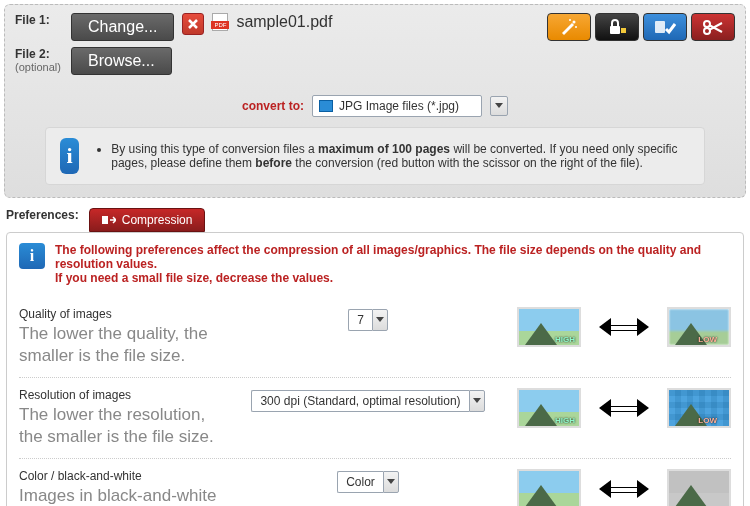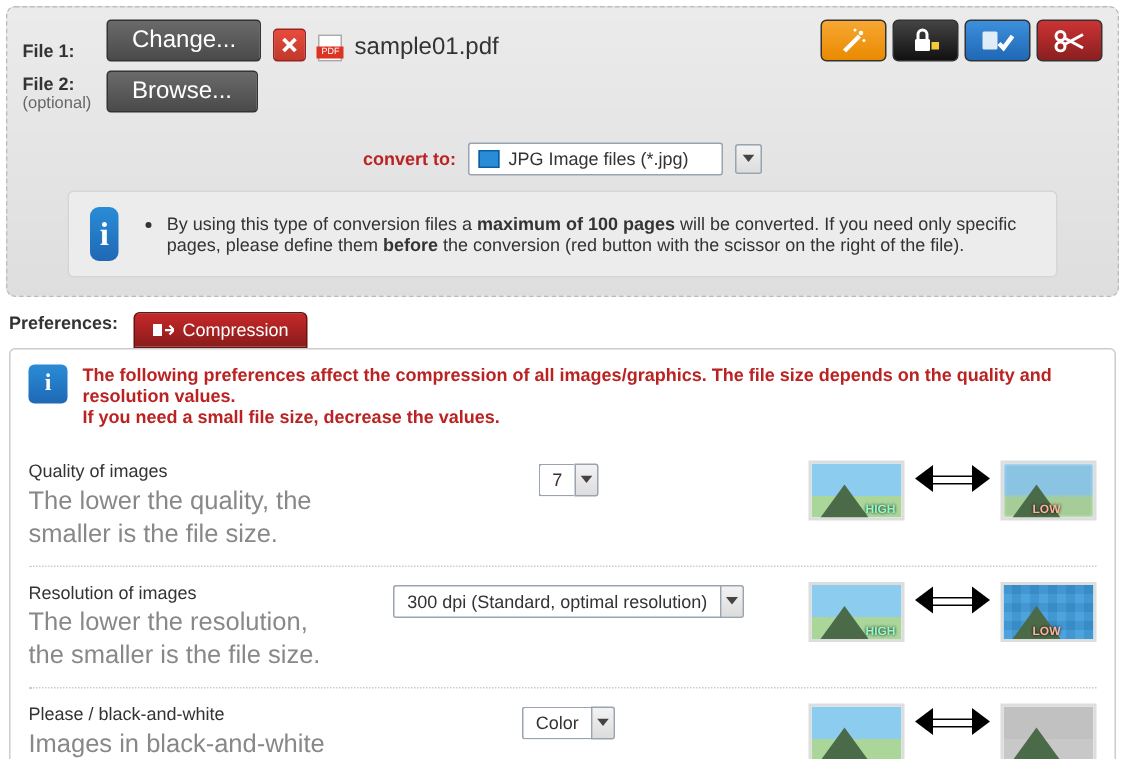--- a/index.html
+++ b/index.html
@@ -1,18 +1,18 @@
 <!DOCTYPE html>
 <html><head>
 <meta charset="utf-8">
 <style>
 *{box-sizing:border-box;margin:0;padding:0;font-family:Arial,Helvetica,sans-serif}
 body{width:750px;background:#fff;color:#333;font-size:12px}
 .top-panel{background:linear-gradient(#ebebeb,#dedede);border:1px dashed #bbb;border-radius:6px;padding:8px 10px 12px;margin:4px}
-.file-row{display:flex;align-items:flex-end;gap:8px;margin-bottom:6px}
+.file-row{display:flex;align-items:flex-start;gap:8px;margin-bottom:6px}
 .file-row .lbl{width:48px;font-weight:bold}
 .optional{font-size:11px;color:#666}
 .btn-dark{background:linear-gradient(#6a6a6a,#4a4a4a);color:#fff;border:1px solid #333;border-radius:3px;padding:4px 16px;font-size:16px;cursor:pointer;min-width:90px}
 .btn-red-sq{width:22px;height:22px;background:linear-gradient(#e74c3c,#c0392b);border:1px solid #922;border-radius:3px;display:flex;align-items:center;justify-content:center;color:#fff;font-weight:bold;cursor:pointer}
 .icon-pdf{width:16px;height:18px;background:#fff;border:1px solid #aaa;position:relative;display:inline-block}
 .icon-pdf::after{content:"PDF";position:absolute;bottom:1px;left:-2px;right:-2px;background:#d32;color:#fff;font-size:6px;text-align:center;padding:1px 0}
 .filename{font-size:16px;color:#333}
 .toolbar{float:right;display:flex;gap:4px}
 .tool-btn{width:44px;height:28px;border-radius:4px;border:1px solid #333;display:flex;align-items:center;justify-content:center;cursor:pointer}
 .tool-orange{background:linear-gradient(#f7a733,#e98a00)}
@@ -36,27 +36,27 @@
 .warn-row{display:flex;gap:10px;align-items:flex-start;color:#b22;font-weight:bold;margin-bottom:12px}
 .pref-item{display:flex;align-items:flex-start;justify-content:space-between;padding:10px 0;border-bottom:1px dotted #ccc;gap:10px}
 .pref-item:last-child{border-bottom:none}
 .pref-left{max-width:200px}
 .pref-left .t{font-weight:normal;margin-bottom:2px}
 .pref-left .d{color:#888;font-size:17px;line-height:1.3}
 .pref-mid{flex:0 0 auto;margin-top:2px}
 .sel{display:flex}
 .sel .inner{background:#fff;border:1px solid #9aa4b0;border-right:none;border-radius:2px 0 0 2px;padding:3px 8px;font-size:12px;min-width:14px}
 .sel .arr{background:linear-gradient(#f3f3f3,#dcdcdc);border:1px solid #9aa4b0;border-radius:0 2px 2px 0;width:16px;display:flex;align-items:center;justify-content:center;color:#333;cursor:pointer}
-.pref-right{display:flex;align-items:flex-start;gap:9px}
+.pref-right{display:flex;align-items:center;gap:20px}
 .thumb{width:64px;height:40px;border:2px solid #ddd;position:relative;overflow:hidden}
 .sky{position:absolute;inset:0;background:linear-gradient(#8cccee 60%,#aad69a 60%)}
 .thumb .mtn{position:absolute;bottom:0;left:6px;width:0;height:0;border-left:16px solid transparent;border-right:16px solid transparent;border-bottom:22px solid #4b6a48}
 .badge{position:absolute;bottom:1px;font-size:8px;font-weight:bold;color:#fff;text-shadow:0 0 2px #000;padding:0 2px}
 .badge.high{right:2px;color:#8ff9c8}
-.badge.low{right:20px;color:#ffb199}
+.badge.low{right:10px;color:#ffb199}
 .arrow-bi{width:46px;height:24px;position:relative}
 .arrow-bi::before{content:"";position:absolute;top:10px;left:8px;right:8px;height:4px;background:#fff;border:1px solid #000}
 .arrow-bi::after{content:"";position:absolute;left:-2px;top:3px;width:0;height:0;border-top:9px solid transparent;border-bottom:9px solid transparent;border-right:12px solid #000}
 .arrow-bi span{position:absolute;right:-2px;top:3px;width:0;height:0;border-top:9px solid transparent;border-bottom:9px solid transparent;border-left:12px solid #000}
 .blurred .sky{filter:blur(1.2px) contrast(0.9)}
 .pixelated .sky{background:repeating-linear-gradient(90deg,#8cccee 0 6px,#78bde0 6px 12px),repeating-linear-gradient(0deg,#8cccee 0 6px,#78bde0 6px 12px);background-blend-mode:multiply}
 .bw .sky{filter:grayscale(1)}
 svg{display:block}
 </style>
 </head>
@@ -218,21 +218,21 @@
       <div class="thumb pixelated">
           <div class="sky"></div>
           <div class="mtn"></div>
           <span class="badge low">LOW</span>
         </div>
     </div>
   </div>
 
   <div class="pref-item">
     <div class="pref-left">
-      <div class="t">Please / black-and-white</div>
+      <div class="t">Color / black-and-white</div>
       <div class="d">Images in black-and-white reduce the file size additionally</div>
     </div>
     <div class="pref-mid">
       <div class="sel">
         <div class="inner">Color</div>
         <div class="arr">
             <svg width="8" height="6" viewBox="0 0 8 6">
               <path d="M0 0 L4 5 L8 0 Z" fill="#444"></path>
             </svg>
           </div>

